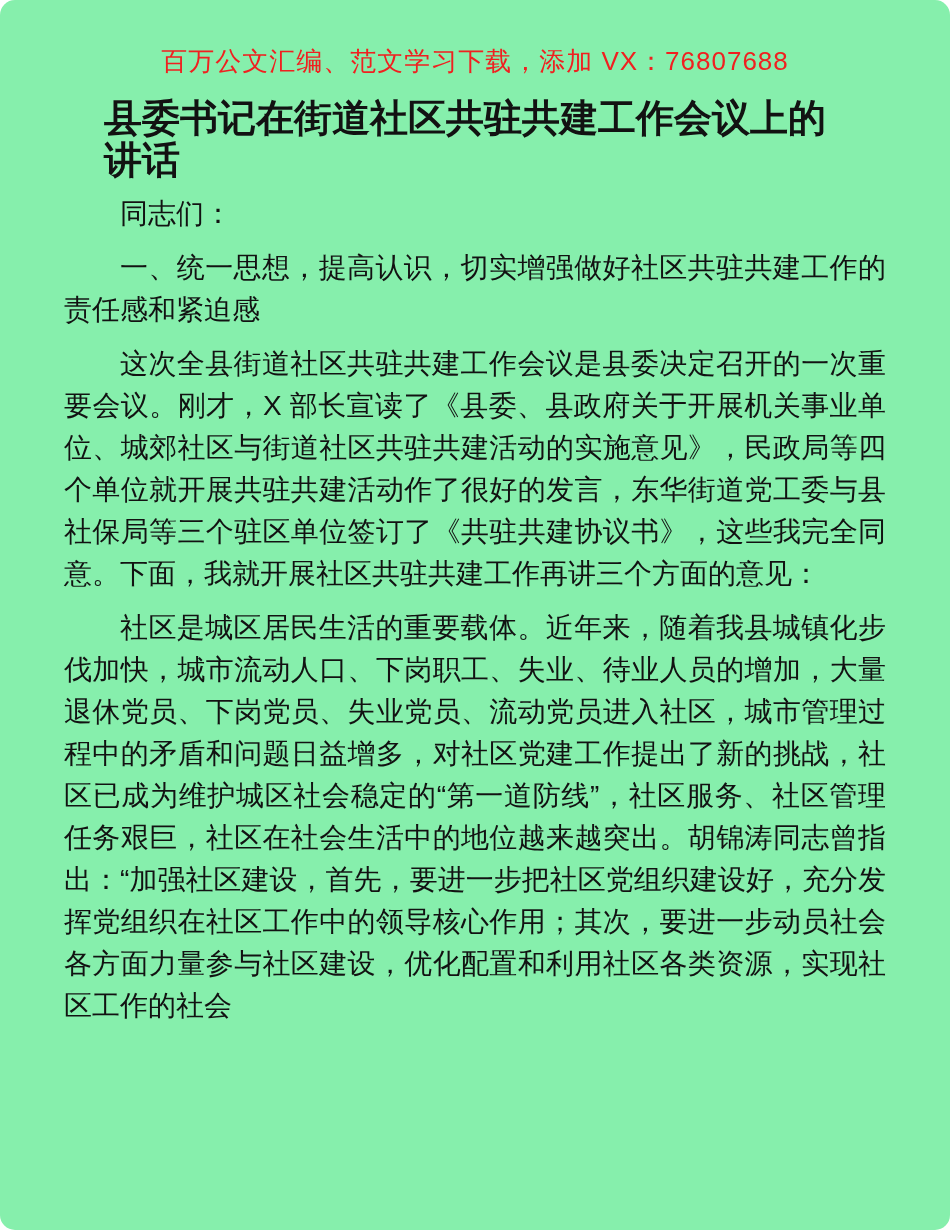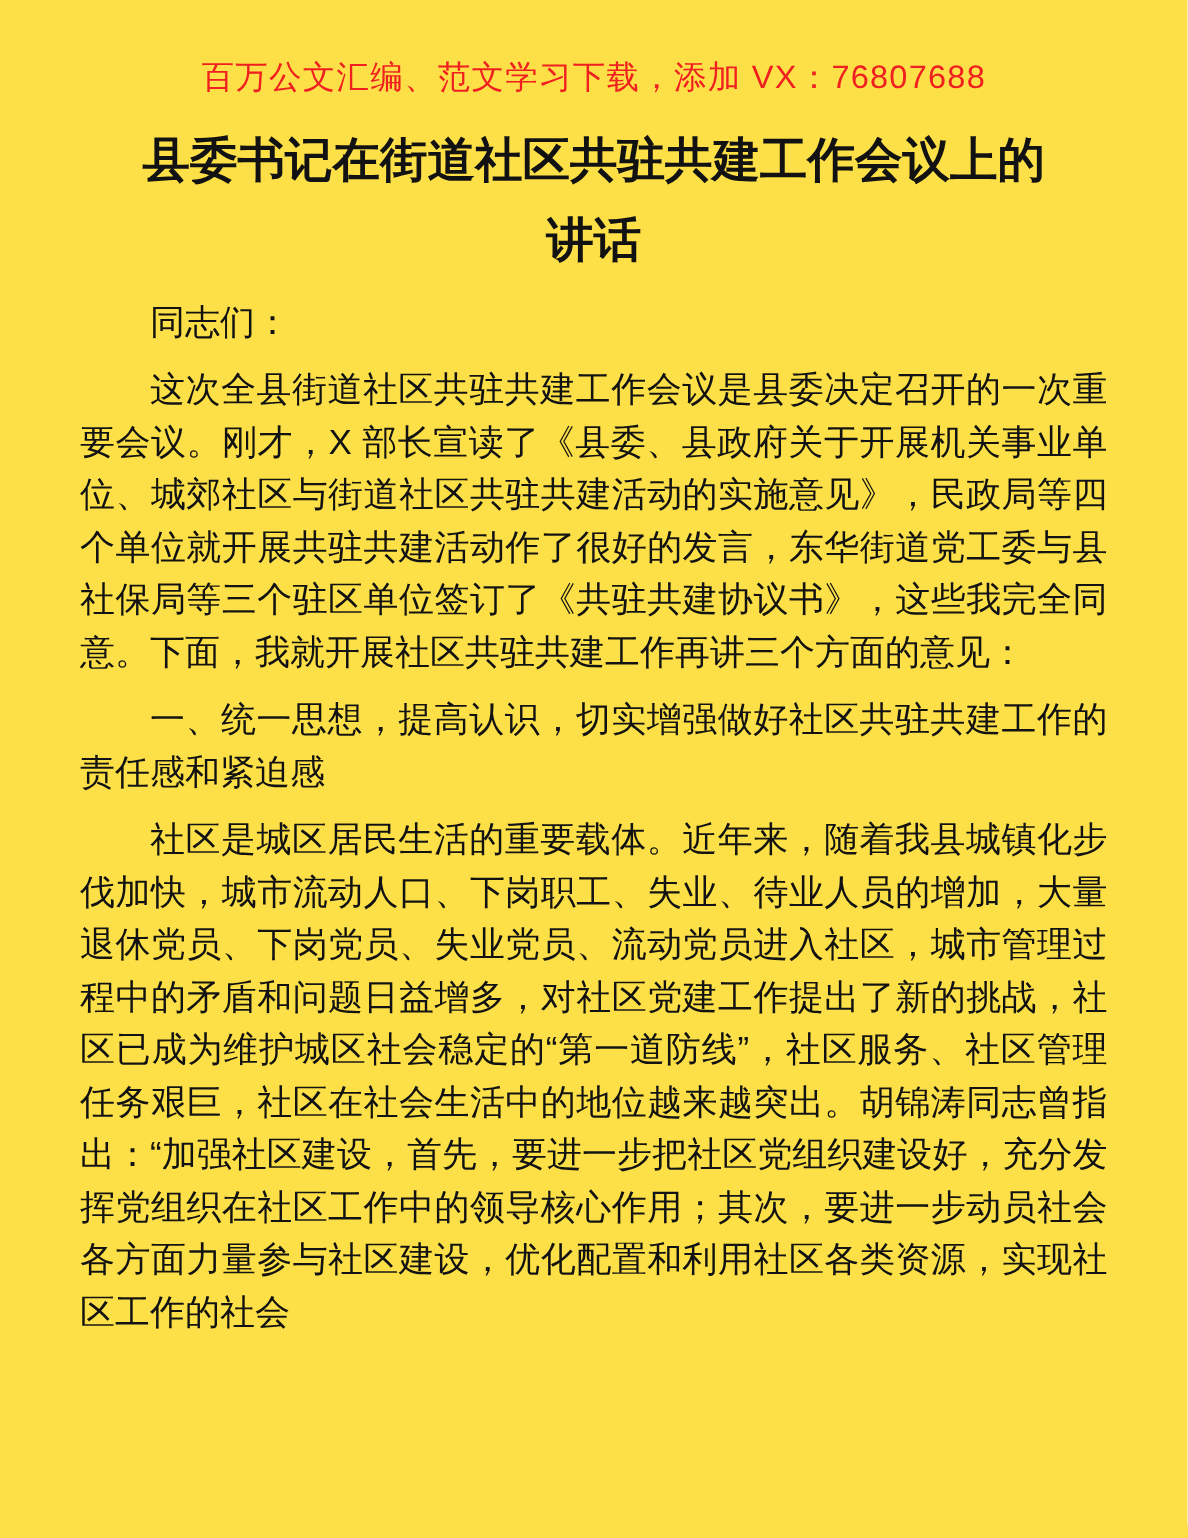--- a/index.html
+++ b/index.html
@@ -10,36 +10,37 @@
   body {
     width: 950px;
     height: 1230px;
     overflow: hidden;
     font-family: "Liberation Sans", "DejaVu Sans", sans-serif;
   }
   .page {
     position: relative;
     width: 950px;
     height: 1230px;
-    background: #fde047;
+    background: #86efac;
     box-sizing: border-box;
+    border-radius: 15px;
   }
   .promo-header {
     padding-top: 44px;
     text-align: center;
     font-size: 26px;
     letter-spacing: 1px;
     font-weight: 400;
   }
   .doc-title {
     margin: 18px 104px 0 104px;
-    text-align: center;
+    text-align: left;
     font-size: 38px;
     font-weight: 700;
-    line-height: 64px;
+    line-height: 42px;
     color: #121212;
   }
   .doc-body {
     margin-top: 12px;
     padding: 0 64px;
     color: #121212;
   }
   .doc-body p {
     margin: 0 0 12px 0;
     font-size: 28px;
@@ -53,18 +54,18 @@
 <body>
 
 <div class="page">
 
   <div class="promo-header" style="color: rgb(240, 32, 32);">百万公文汇编、范文学习下载，添加 VX：76807688</div>
 
   <h1 class="doc-title">县委书记在街道社区共驻共建工作会议上的讲话</h1>
 
   <div class="doc-body">
     <p>同志们：</p>
+    <p>一、统一思想，提高认识，切实增强做好社区共驻共建工作的责任感和紧迫感</p>
     <p>这次全县街道社区共驻共建工作会议是县委决定召开的一次重要会议。刚才，X 部长宣读了《县委、县政府关于开展机关事业单位、城郊社区与街道社区共驻共建活动的实施意见》，民政局等四个单位就开展共驻共建活动作了很好的发言，东华街道党工委与县社保局等三个驻区单位签订了《共驻共建协议书》，这些我完全同意。下面，我就开展社区共驻共建工作再讲三个方面的意见：</p>
-    <p>一、统一思想，提高认识，切实增强做好社区共驻共建工作的责任感和紧迫感</p>
     <p>社区是城区居民生活的重要载体。近年来，随着我县城镇化步伐加快，城市流动人口、下岗职工、失业、待业人员的增加，大量退休党员、下岗党员、失业党员、流动党员进入社区，城市管理过程中的矛盾和问题日益增多，对社区党建工作提出了新的挑战，社区已成为维护城区社会稳定的“第一道防线”，社区服务、社区管理任务艰巨，社区在社会生活中的地位越来越突出。胡锦涛同志曾指出：“加强社区建设，首先，要进一步把社区党组织建设好，充分发挥党组织在社区工作中的领导核心作用；其次，要进一步动员社会各方面力量参与社区建设，优化配置和利用社区各类资源，实现社区工作的社会</p>
   </div>
 
 </div>
 
 </body></html>

